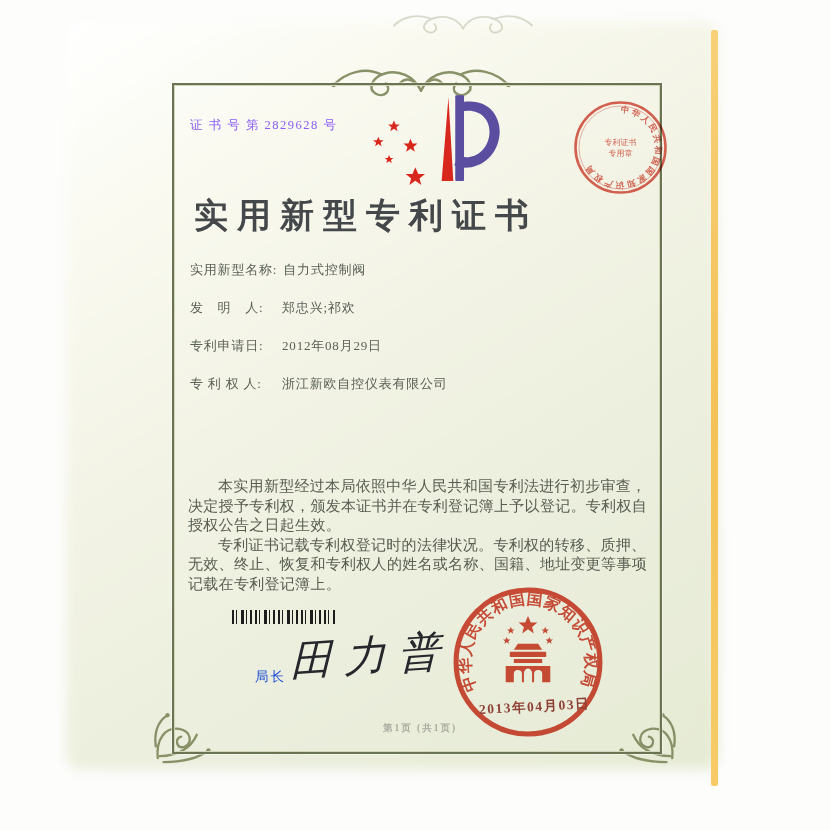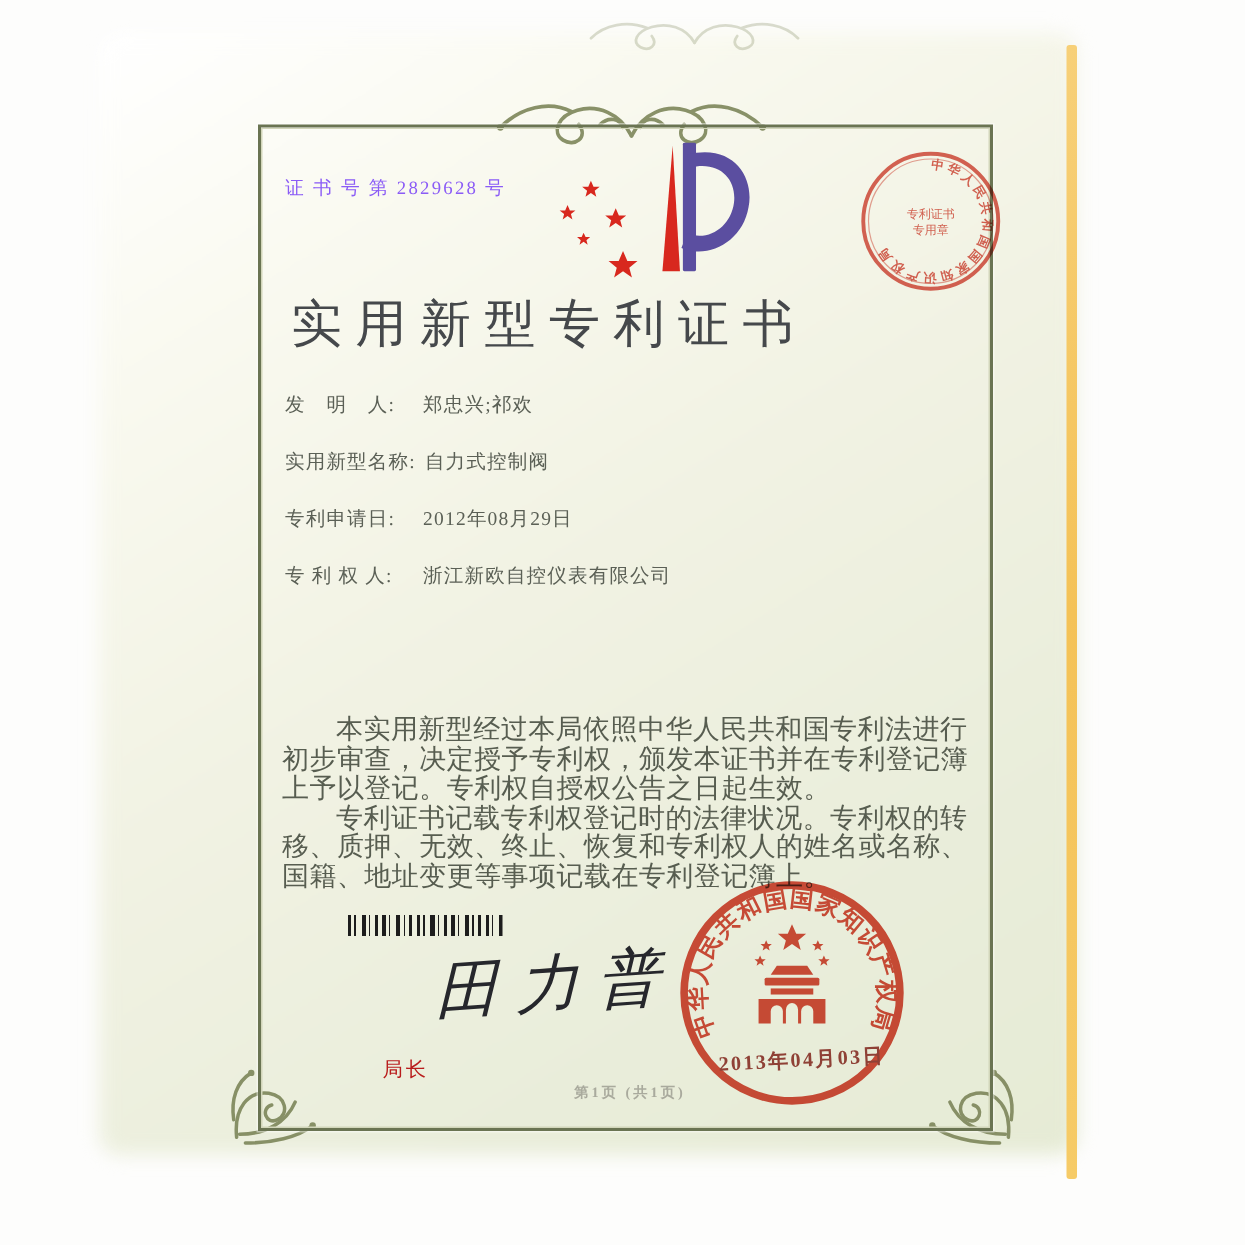--- a/index.html
+++ b/index.html
@@ -26,41 +26,41 @@
   }
   .ornament{position:absolute;color:#7d865a;}
   .cert-no{
     position:absolute;left:190px;top:117px;
     font-size:12.5px;color:#8b5cf6;letter-spacing:1.5px;
   }
   .logo{position:absolute;left:355px;top:90px;width:146px;height:100px;}
   .title{
     position:absolute;left:172px;top:193px;width:388px;
     text-align:center;font-size:34px;letter-spacing:9px;
-    color:#45484b;font-weight:400;
+    color:#45484b;font-weight:700;
   }
   .fields{position:absolute;left:190px;top:261px;width:440px;}
   .field-row{height:38px;font-size:13px;color:#5b6056;letter-spacing:.8px;}
   .field-label{display:inline-block;min-width:86px;white-space:pre;}
   .field-value{margin-left:2px;}
   .paragraphs{
     position:absolute;left:188px;top:477px;width:462px;
-    font-size:18px;line-height:19.6px;color:#575d50;letter-spacing:.3px;
+    font-size:15px;line-height:19.6px;color:#575d50;letter-spacing:.3px;
   }
   .paragraphs p{margin:0;text-indent:2em;}
   .barcode{
     position:absolute;left:232px;top:610px;width:103px;height:14px;
     background-image:repeating-linear-gradient(90deg,
       #1d1d1d 0 2px, rgba(0,0,0,0) 2px 4px,
       #1d1d1d 4px 5px, rgba(0,0,0,0) 5px 9px,
       #1d1d1d 9px 12px, rgba(0,0,0,0) 12px 14px,
       #1d1d1d 14px 15px, rgba(0,0,0,0) 15px 18px,
       #1d1d1d 18px 20px, rgba(0,0,0,0) 20px 23px);
   }
-  .sign-label{position:absolute;left:255px;top:704px;font-size:13.5px;color:#b91c1c;letter-spacing:2px;}
+  .sign-label{position:absolute;left:255px;top:668px;font-size:13.5px;color:#1d4ed8;letter-spacing:2px;}
   .sign-name{
     position:absolute;left:290px;top:628px;
     font-family:"DejaVu Sans","Liberation Sans",sans-serif;
     font-size:42px;font-style:italic;font-weight:500;color:#26272c;
     letter-spacing:12px;transform:rotate(-4deg) skewX(-4deg);
   }
   .seal-small{position:absolute;left:572px;top:99px;width:97px;height:97px;opacity:.85;mix-blend-mode:multiply;}
   .seal-big{position:absolute;left:451px;top:585px;width:154px;height:154px;opacity:.93;mix-blend-mode:multiply;}
   .seal-date{
     position:absolute;left:462px;top:698px;width:145px;text-align:center;
@@ -140,26 +140,26 @@
     <g fill="#5b4ea0">
       <rect x="103" y="4" width="9" height="88" rx="1"></rect>
       <path d="M106,12 C138,4 152,28 148,48 C144,72 120,84 102,76 L106,66 C121,72 136,61 138,45 C140,29 128,16 108,21 Z"></path>
     </g>
   </svg>
 
   <div class="title">实用新型专利证书</div>
 
   <div class="fields">
     <div class="field-row">
+      <span class="field-label">实用新型名称:</span>
+      <span class="field-value">自力式控制阀</span>
+    </div>
+    <div class="field-row">
       <span class="field-label">发　明　人:</span>
       <span class="field-value">郑忠兴;祁欢</span>
-    </div>
-    <div class="field-row">
-      <span class="field-label">实用新型名称:</span>
-      <span class="field-value">自力式控制阀</span>
     </div>
     <div class="field-row">
       <span class="field-label">专利申请日:</span>
       <span class="field-value">2012年08月29日</span>
     </div>
     <div class="field-row">
       <span class="field-label">专 利 权 人:</span>
       <span class="field-value">浙江新欧自控仪表有限公司</span>
     </div>
   </div>

